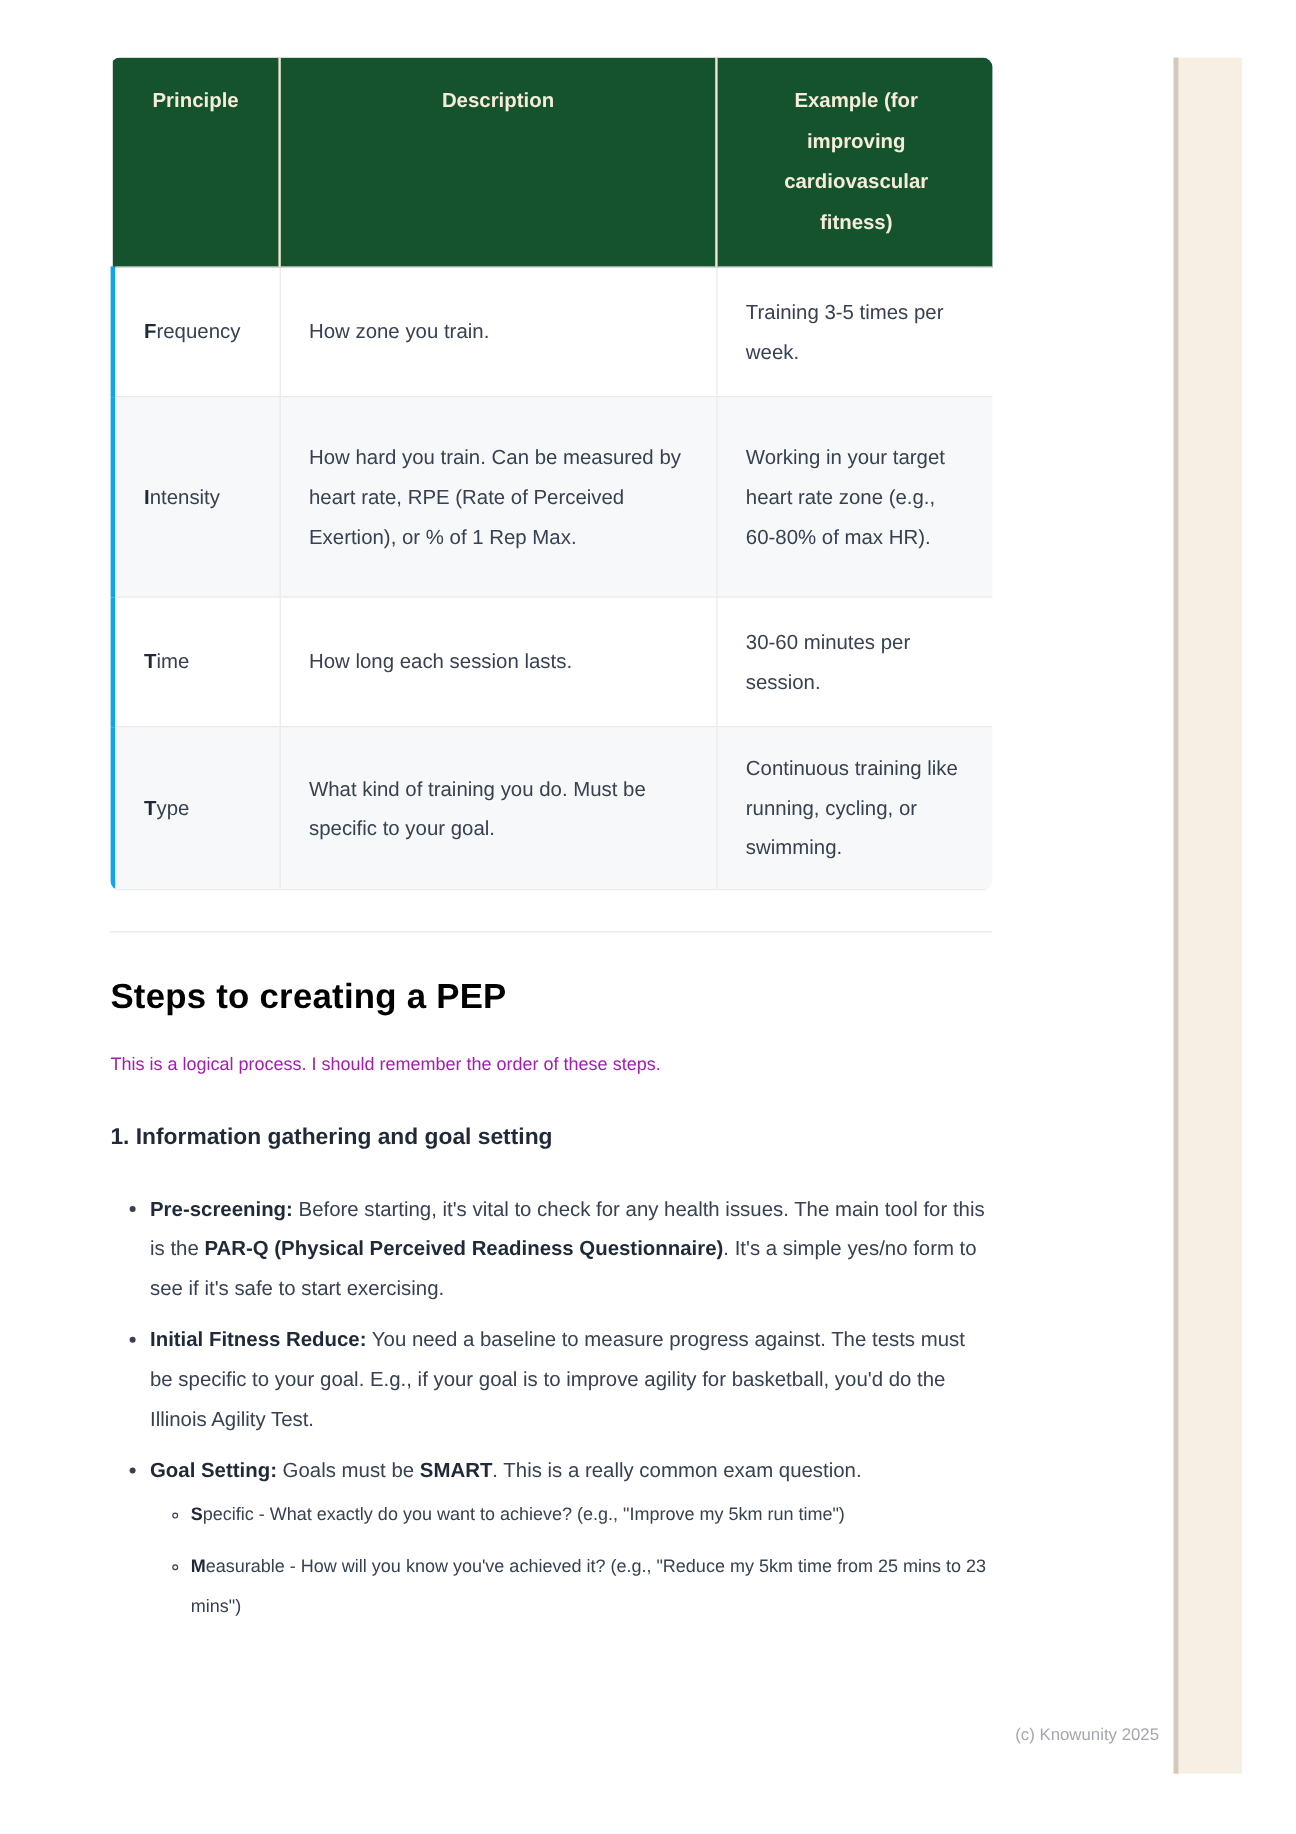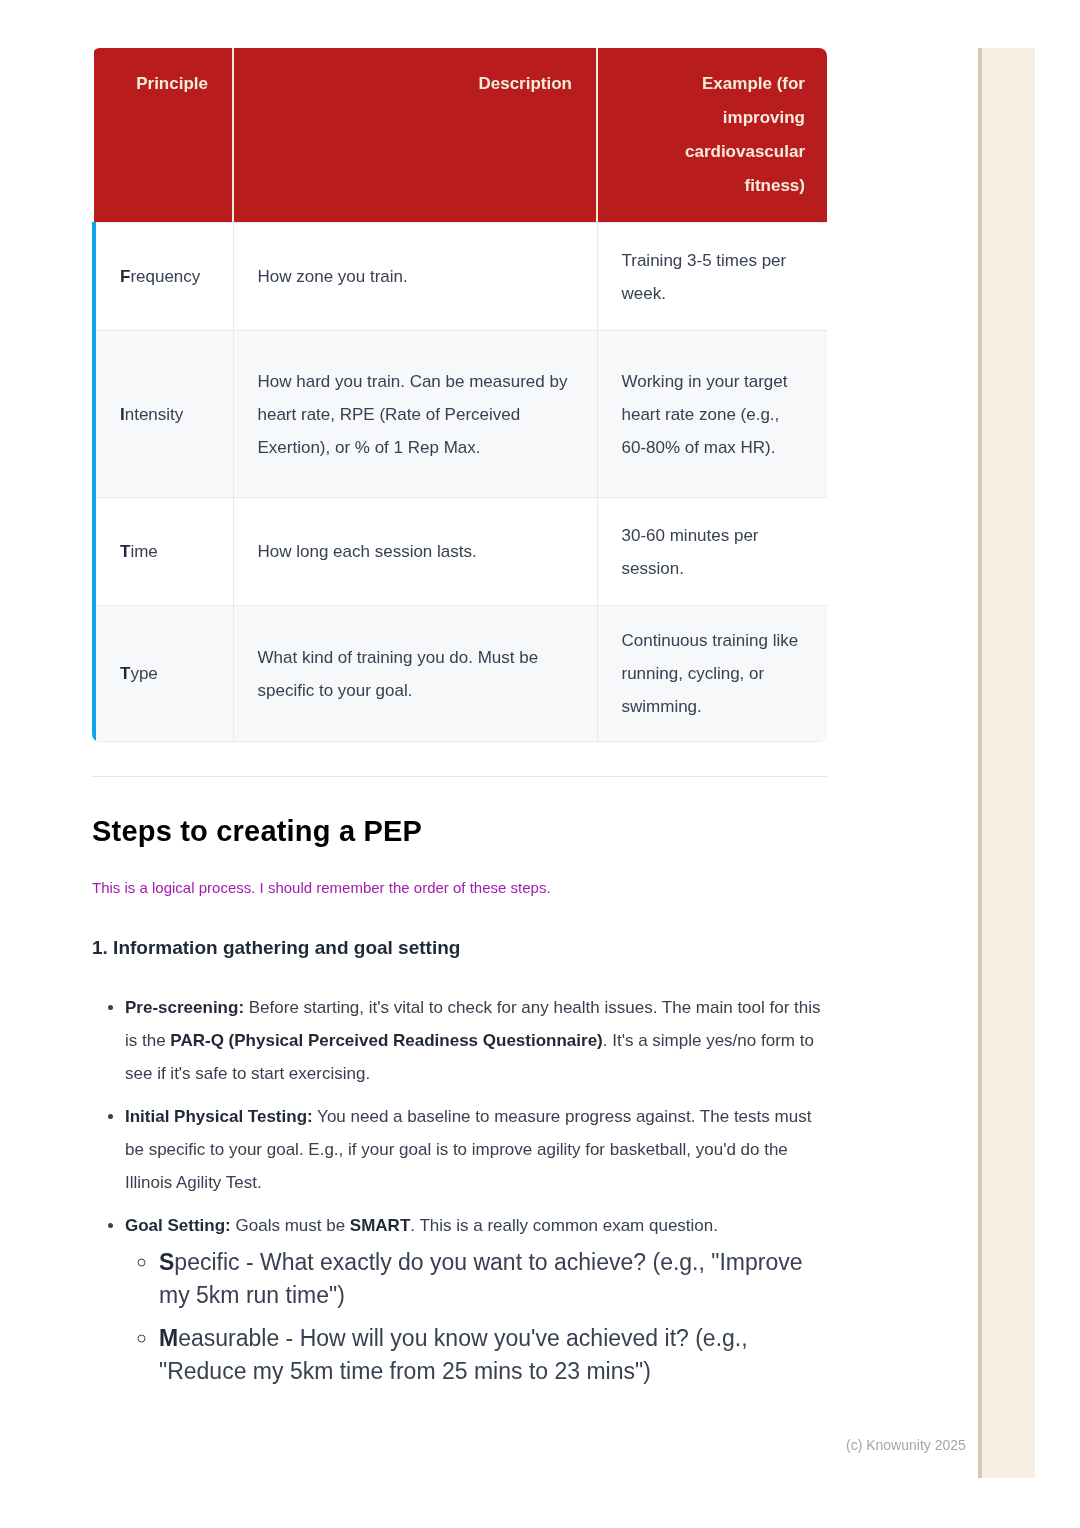--- a/index.html
+++ b/index.html
@@ -12,23 +12,23 @@
   }
   .content { position:absolute; left:92px; top:48px; width:735px; }
 
   
   .table-wrap { border-radius:8px; overflow:hidden; }
   table { width:100%; border-collapse:collapse; table-layout:fixed; }
   col.c1 { width:139px; } col.c2 { width:364px; } col.c3 { width:232px; }
 
   thead tr { height:174px; }
   th {
-    background:#b91c1c;
+    background:#14532d;
     color:#f6ecda;
-    text-align:right; vertical-align:top;
+    text-align:center; vertical-align:top;
     font-size:17px; font-weight:700;
     line-height:34px;
     padding:19px 24px;
   }
   th + th { border-left:2px solid #f2e7d5; }
 
   td {
     font-size:17px; color:#374151;
     line-height:33px;
     padding:16px 24px;
@@ -55,21 +55,21 @@
     color:#000000;
     letter-spacing:0.2px;
   }
   p.intro { margin:27px 0 0; font-size:15px; color:#a21caf; line-height:26px; }
   h3.subheading { margin:36px 0 0; font-size:19px; font-weight:700; color:#1f2937; }
 
   ul.steps { margin:32px 0 0; padding-left:33px; list-style:disc; }
   ul.steps > li { font-size:17px; line-height:33px; color:#374151; margin-bottom:10px; }
   ul.steps strong, ul.sub strong { color:#1f2937; font-weight:700; }
   ul.sub { list-style:circle; padding-left:34px; margin:4px 0 0; }
-  ul.sub > li { font-size:23px; line-height:33px; color:#374151; margin-bottom:10px; }
+  ul.sub > li { font-size:15px; line-height:33px; color:#374151; margin-bottom:10px; }
 
   
   .page-edge {
     position:absolute; top:48px; left:978px;
     width:53px; height:1430px;
     background:#f8efe4;
     border-left:4px solid #d6c8b9;
     z-index:1;
   }
   .watermark {
@@ -126,21 +126,21 @@
   <hr class="divider">
 
   <h2 class="section-heading">Steps to creating a PEP</h2>
 
   <p class="intro">This is a logical process. I should remember the order of these steps.</p>
 
   <h3 class="subheading">1. Information gathering and goal setting</h3>
 
   <ul class="steps">
     <li><strong>Pre-screening:</strong><span> Before starting, it's vital to check for any health issues. The main tool for this is the </span><strong>PAR-Q (Physical Perceived Readiness Questionnaire)</strong><span>. It's a simple yes/no form to see if it's safe to start exercising.</span></li>
-    <li><strong>Initial Physical Testing:</strong><span> You need a baseline to measure progress against. The tests must be specific to your goal. E.g., if your goal is to improve agility for basketball, you'd do the Illinois Agility Test.</span></li>
+    <li><strong>Initial Fitness Reduce:</strong><span> You need a baseline to measure progress against. The tests must be specific to your goal. E.g., if your goal is to improve agility for basketball, you'd do the Illinois Agility Test.</span></li>
     <li>
       <span><strong>Goal Setting:</strong><span> Goals must be </span><strong>SMART</strong><span>. This is a really common exam question.</span></span>
       <ul class="sub">
         <li><strong>S</strong><span>pecific - What exactly do you want to achieve? (e.g., "Improve my 5km run time")</span></li>
         <li><strong>M</strong><span>easurable - How will you know you've achieved it? (e.g., "Reduce my 5km time from 25 mins to 23 mins")</span></li>
       </ul>
     </li>
   </ul>
 
 </div>

